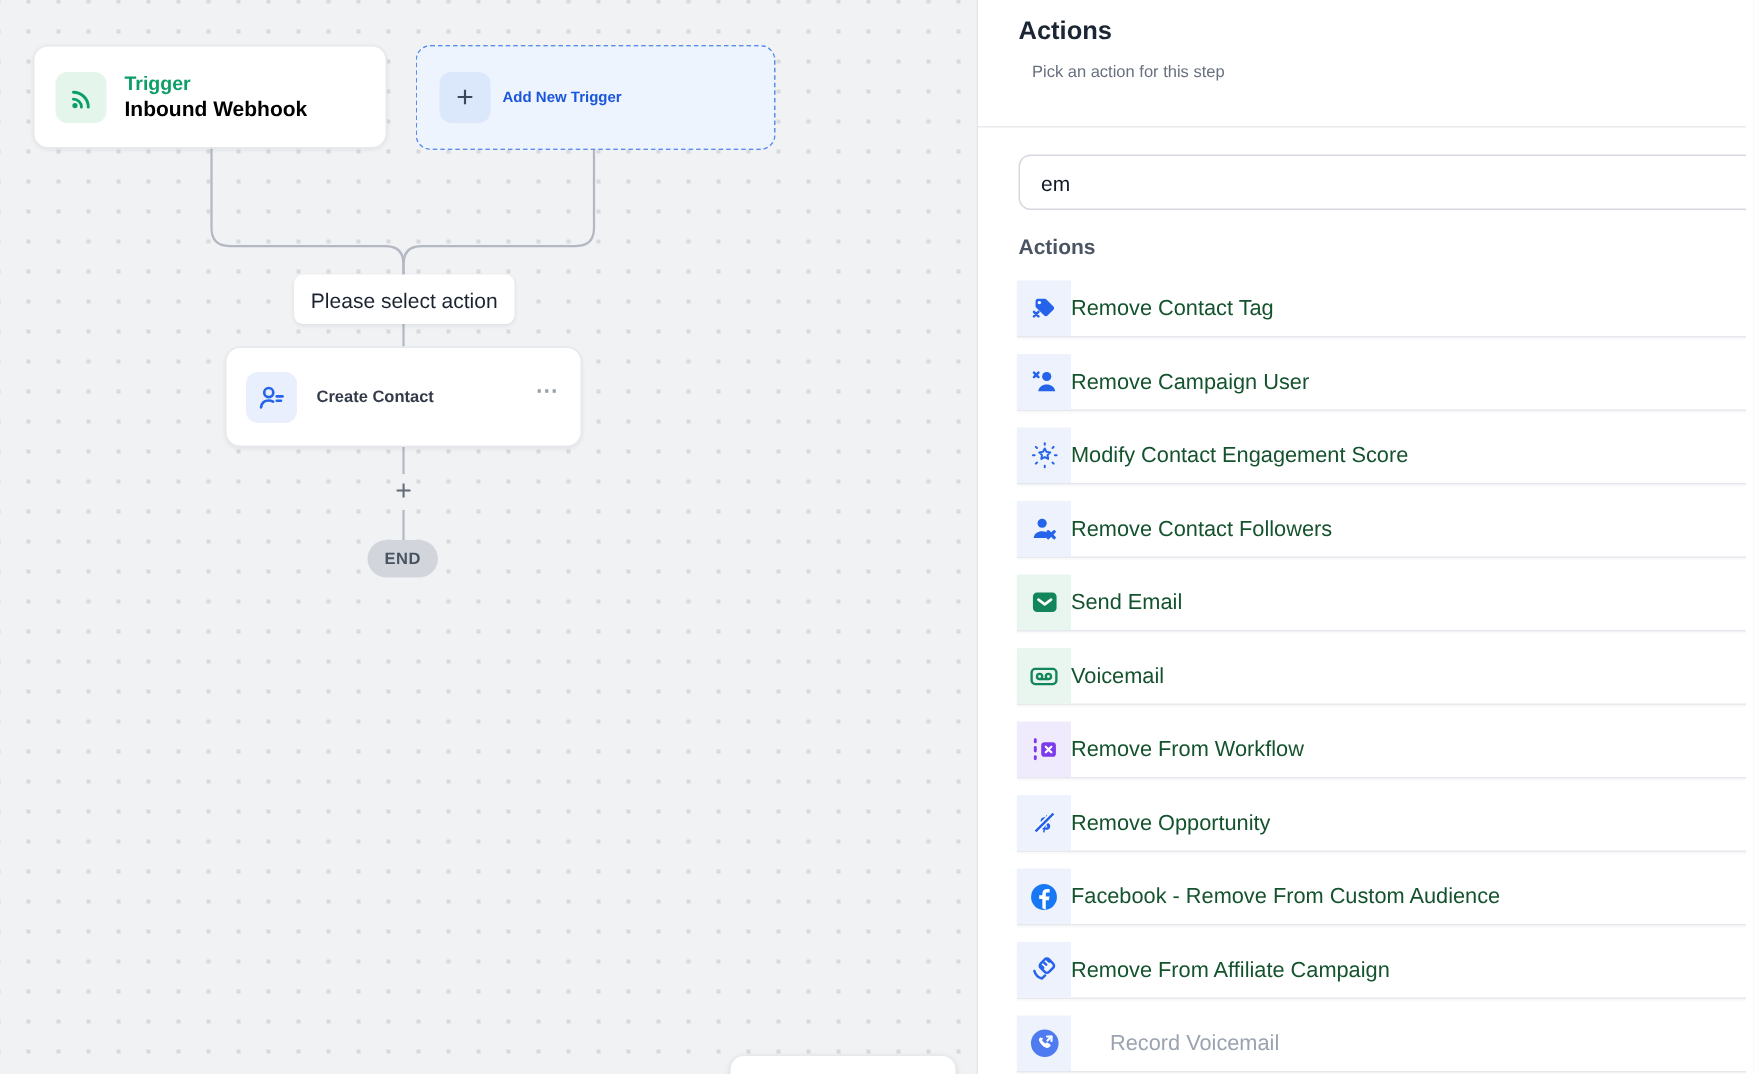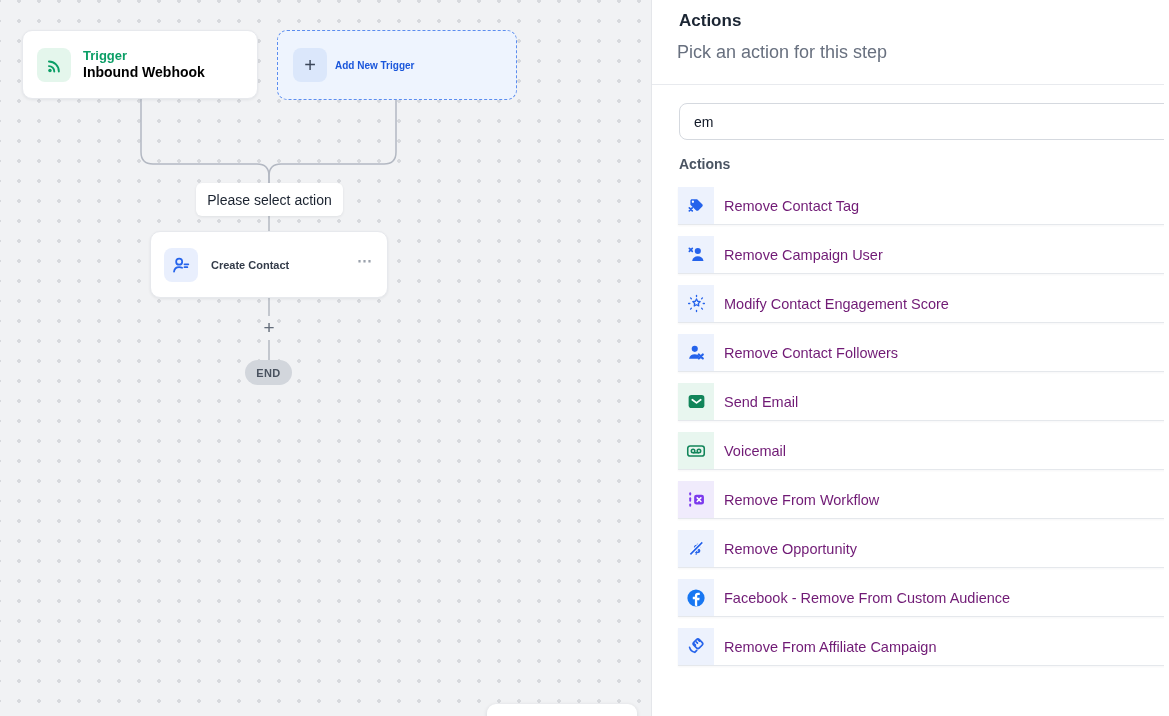--- a/index.html
+++ b/index.html
@@ -69,42 +69,42 @@
     position:absolute; left:487px; top:704px; width:150px; height:22px;
     background:#fff; border-radius:9px 9px 0 0; box-shadow:0 1px 4px rgba(16,24,40,.12);
   }
 
   
   .panel {
     position:absolute; left:652px; top:0; width:512px; height:716px;
     background:#fff; overflow:hidden;
   }
   .panel-title { position:absolute; left:27px; top:11px; font-size:17px; font-weight:600; color:#1b2533; }
-  .panel-subtitle { position:absolute; left:25px; top:42px; font-size:18px; color:#68707f; }
+  .panel-subtitle { position:absolute; left:36px; top:42px; font-size:11px; color:#68707f; }
   .panel-divider { position:absolute; left:0; top:84px; width:517px; border-top:1px solid #e8eaee; }
 
   .search-input {
     position:absolute; left:27px; top:103px; width:505px; height:37px;
     border:1px solid #d5d9df; border-radius:8px; padding:0 14px;
     font-size:14px; color:#111827; outline:none; background:#fff;
     font-family:"Liberation Sans", sans-serif;
   }
   .section-label { position:absolute; left:27px; top:156px; font-size:14px; font-weight:700; color:#4a5462; }
 
   .actions-list { position:absolute; left:26px; top:187px; width:491px; }
   .action-row {
     display:flex; align-items:stretch; height:38px; margin-bottom:11px;
     border-bottom:1px solid #e5e8ec; background:#fff; cursor:pointer;
     box-shadow:0 1px 2px rgba(16,24,40,.04);
   }
   .icon-strip { width:36px; flex:0 0 36px; display:flex; align-items:center; justify-content:center; }
   .theme-blue   { background:#edf2fd; }
   .theme-green  { background:#e8f6ef; }
   .theme-purple { background:#f0ebfc; }
-  .action-label { margin-left:10px; align-self:center; font-size:14.5px; color:#701a75; white-space:nowrap; }
+  .action-label { align-self:center; font-size:14.5px; color:#14532d; white-space:nowrap; }
   .action-label.muted { margin-left:26px; color:#9ba3b0; }
 </style>
 </head>
 <body>
 
 <div class="stage">
 
   <div class="canvas">
 
     <svg class="connectors">
@@ -284,16 +284,27 @@
                 <rect x="9.8" y="4.2" width="8.6" height="8.6" rx="2.2" transform="rotate(45 14.1 8.5)"></rect>
                 <path d="M12.2 6.4l1.4 1.4"></path>
                 <path d="M10 8.6l1.4 1.4"></path>
                 <path d="M14.4 4.2l1.4 1.4"></path>
                 <path d="M5 12.4c.7 2.7 2.9 4.8 5.6 5.4l2.2-2.2"></path>
               </g>
             </svg>
           </div>
           <span class="action-label">Remove From Affiliate Campaign</span>
         </div>
+        <div class="action-row">
+          <div class="icon-strip theme-blue">
+            <svg width="23" height="23" viewBox="0 0 24 24">
+              <circle cx="12" cy="12" r="9.6" fill="#4e7cf0"></circle>
+              <path d="M8.5 8.3c-.5.5-.7 1.3-.4 2 .8 2.2 2.7 4.1 4.9 4.9.7.3 1.5.1 2-.4l.8-.8c.4-.4.3-1-.1-1.3l-1.7-1.1c-.3-.2-.8-.2-1 .1l-.5.5c-1-.6-1.9-1.5-2.5-2.5l.5-.5c.3-.3.3-.7.1-1L9.8 8.4c-.3-.4-.9-.5-1.3-.1z" fill="#fff"></path>
+              <path d="M13.6 7.3h3.1v3.1" fill="none" stroke="#fff" stroke-width="1.5" stroke-linecap="round" stroke-linejoin="round"></path>
+              <path d="M16.7 7.3l-2.8 2.8" stroke="#fff" stroke-width="1.5" stroke-linecap="round"></path>
+            </svg>
+          </div>
+          <span class="action-label muted">Record Voicemail</span>
+        </div>
       </div>
   </div>
 
 </div>
 
 </body></html>

